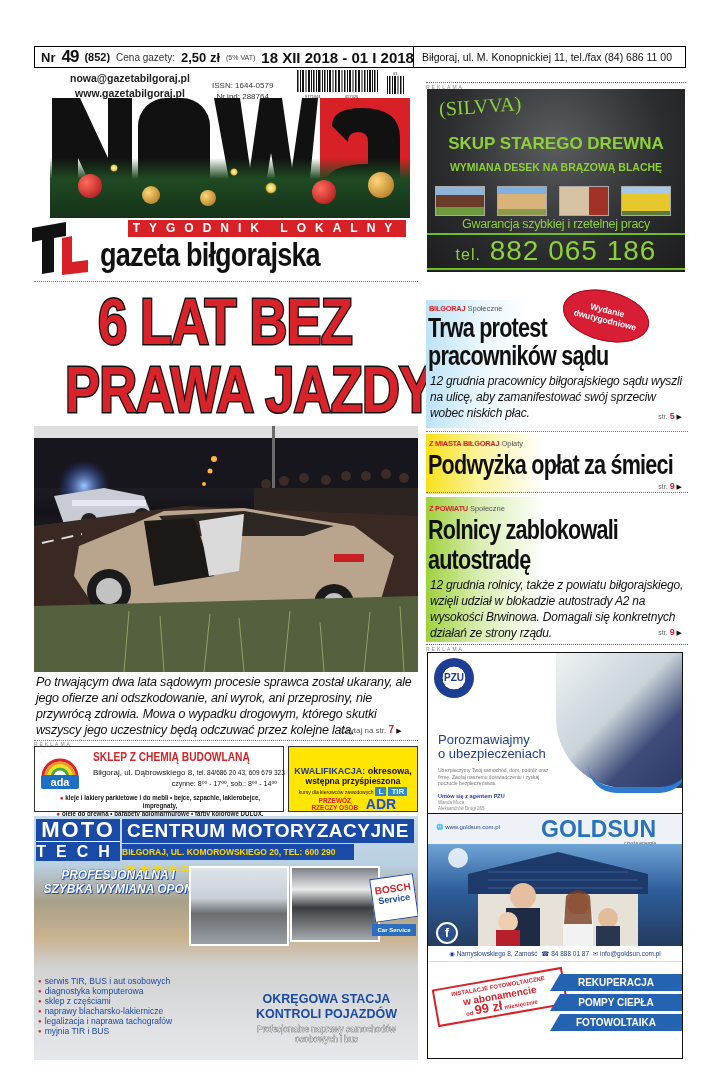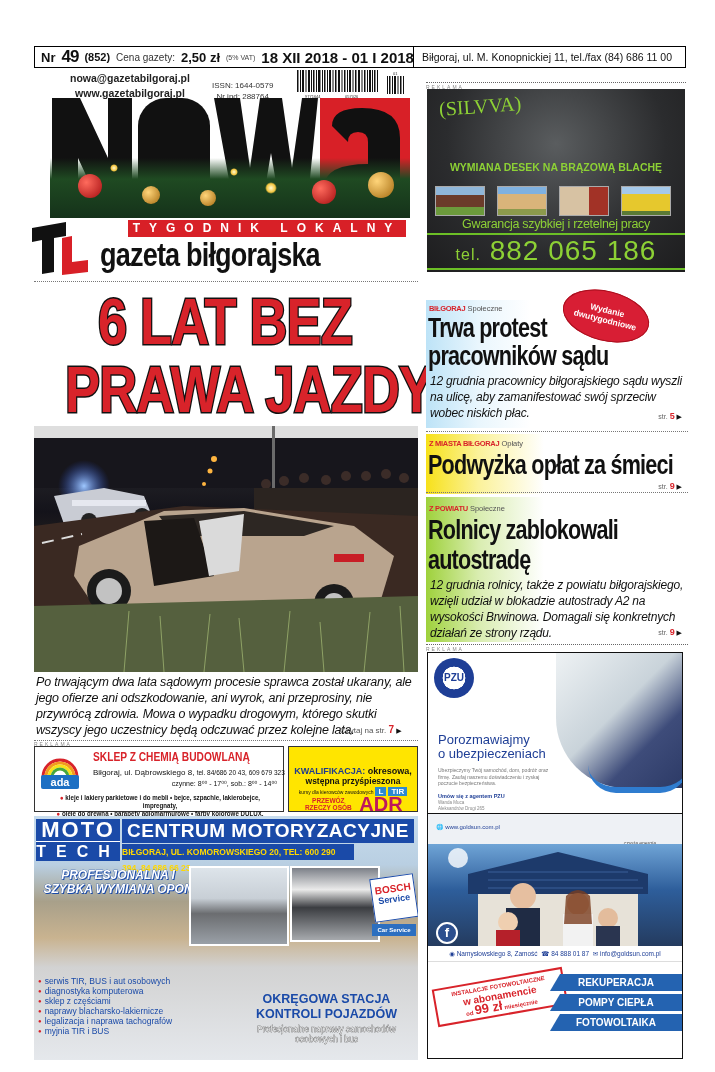--- a/index.html
+++ b/index.html
@@ -65,21 +65,21 @@
 .dot{color:#d8232a}
 
 #ad-kw{left:288px;top:746px;width:130px;height:66px;background:#ffe500;border:1px solid #333;text-align:center;overflow:hidden}
 #kw-1{font-weight:bold;font-size:9px;color:#1d3b8f;margin-top:19px}
 #kw-1 b{color:#111;font-weight:bold}
 #kw-2{font-weight:bold;font-size:8.5px;color:#111}
 #kw-3{font-size:5px;margin-top:1px;display:flex;align-items:center;justify-content:center;gap:2px}
 .kwbadge{background:#2c89d0;color:#fff;font-weight:bold;font-size:8px;padding:0 3px}
 #kw-4{display:flex;justify-content:center;align-items:center;gap:6px}
 #kw-pr{color:#d8232a;font-size:6.5px;font-weight:bold;line-height:7px}
-#kw-adr{color:#be185d;font-weight:900;font-size:20px;line-height:16px}
+#kw-adr{color:#1d4ed8;font-weight:900;font-size:14px;line-height:16px}
 #kw-5{font-size:6px;font-weight:bold;line-height:7px}
 #kw-6{font-size:5px;line-height:6px}
 
 #ad-moto{left:34px;top:816px;width:384px;height:244px;overflow:hidden;background:linear-gradient(180deg,#c7dced 0%,#b9cfe2 20%,#a8a08a 35%,#c9b390 50%,#d2d2d2 62%,#e5e8ec 100%)}
 #moto-logo{position:absolute;left:2px;top:3px;width:84px;height:42px}
 #moto-l1{position:absolute;left:0;top:0;width:84px;height:22px;background:#1a4aa8;color:#fff;font-weight:900;font-size:22px;line-height:22px;letter-spacing:2px;text-align:center}
 #moto-l2{position:absolute;left:0;top:22px;width:84px;height:20px;background:#1a4aa8;color:#fff;font-weight:900;font-size:16px;line-height:20px;letter-spacing:10px;text-align:center;border-top:1px solid #fff}
 #moto-title{position:absolute;left:88px;top:3px;width:292px;height:24px;background:#1a4aa8;color:#fff;font-weight:900;font-size:19px;line-height:24px;text-align:center;letter-spacing:.5px;transform:none}
 #moto-addr{position:absolute;left:88px;top:28px;width:232px;height:16px;background:#1a4aa8;color:#ffd800;font-weight:bold;font-size:8.5px;line-height:16px;text-align:left}
 #moto-prof{position:absolute;left:4px;top:52px;width:160px;text-align:center;color:#fff;font-style:italic;font-weight:900;font-size:12px;line-height:14px;-webkit-text-stroke:.6px #1a4aa8;paint-order:stroke fill;text-shadow:1px 1px 0 #1a4aa8}
@@ -246,20 +246,21 @@
 <svg id="tl-logo" class="abs" viewBox="0 0 60 55">
   <polygon points="0,8 34,2 34,16 22,18 22,52 10,54 10,20 0,22" fill="#111"></polygon>
   <polygon points="30,18 40,16 40,42 56,40 56,52 30,55" fill="#d82027"></polygon>
 </svg>
 <div id="tl-banner" class="abs">TYGODNIK LOKALNY</div>
 <div id="gb-title" class="abs">gazeta biłgorajska</div>
 
 <div id="ad-silvva-lbl" class="abs reklama">REKLAMA</div>
 <div id="ad-silvva" class="abs">
   <div id="silvva-logo">(<span>SILVVA</span>)</div>
+  <div id="silvva-h1">SKUP STAREGO DREWNA</div>
   <div id="silvva-h2">WYMIANA DESEK NA BRĄZOWĄ BLACHĘ</div>
   <div class="silvva-photo" style="left:8px;background:linear-gradient(180deg,#8fb6d9 0%,#8fb6d9 30%,#6b3b2a 30%,#6b3b2a 70%,#6c9a3c 70%)"></div>
   <div class="silvva-photo" style="left:70px;background:linear-gradient(180deg,#7fb1e0 0%,#7fb1e0 25%,#d9b47a 25%,#d9b47a 80%,#8c9a4c 80%)"></div>
   <div class="silvva-photo" style="left:132px;background:linear-gradient(90deg,#d7c2a3 0%,#d7c2a3 60%,#a23226 60%)"></div>
   <div class="silvva-photo" style="left:194px;background:linear-gradient(180deg,#a5c9ea 0%,#a5c9ea 25%,#e6c82d 25%,#e6c82d 85%,#5b7a35 85%)"></div>
   <div id="silvva-g">Gwarancja szybkiej i rzetelnej pracy</div>
   <div id="silvva-line1"></div>
   <div id="silvva-tel"><span class="pre">tel.</span> <span>882 065 186</span></div>
   <div id="silvva-line2"></div>
 </div>
@@ -447,20 +448,21 @@
   <div id="pzu-cta">Umów się z agentem PZU</div>
   <div id="pzu-agent">
     <div>Wanda Muca</div>
       <div>Aleksandrów Drugi 265</div>
   </div>
 </div>
 
 <div id="ad-goldsun" class="abs">
   <div id="gs-top"></div>
   <div id="gs-web"><span>🌐</span> <span>www.goldsun.com.pl</span></div>
+  <div id="gs-brand">GOLDSUN</div>
   <div id="gs-slogan">czysta energia</div>
   <div id="gs-photo">
     <svg width="256" height="102" viewBox="0 0 256 102">
       <circle cx="30" cy="14" r="10" fill="#fff" opacity=".8"></circle>
       <polygon points="40,30 130,8 220,30 220,50 40,50" fill="#1d3a6b"></polygon>
       <g stroke="#4d7bb8" stroke-width=".6">
           <line x1="60" y1="28" x2="200" y2="28"></line>
           <line x1="60" y1="36" x2="210" y2="36"></line>
           <line x1="60" y1="44" x2="215" y2="44"></line>
         </g>

